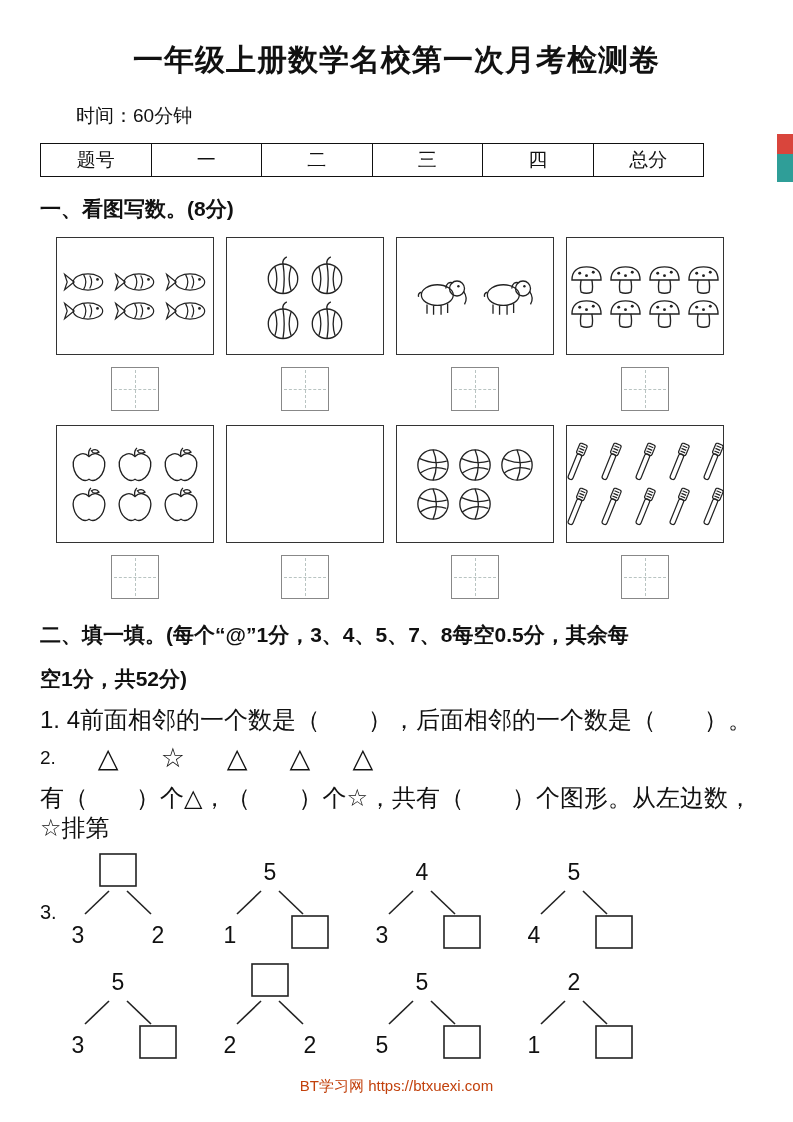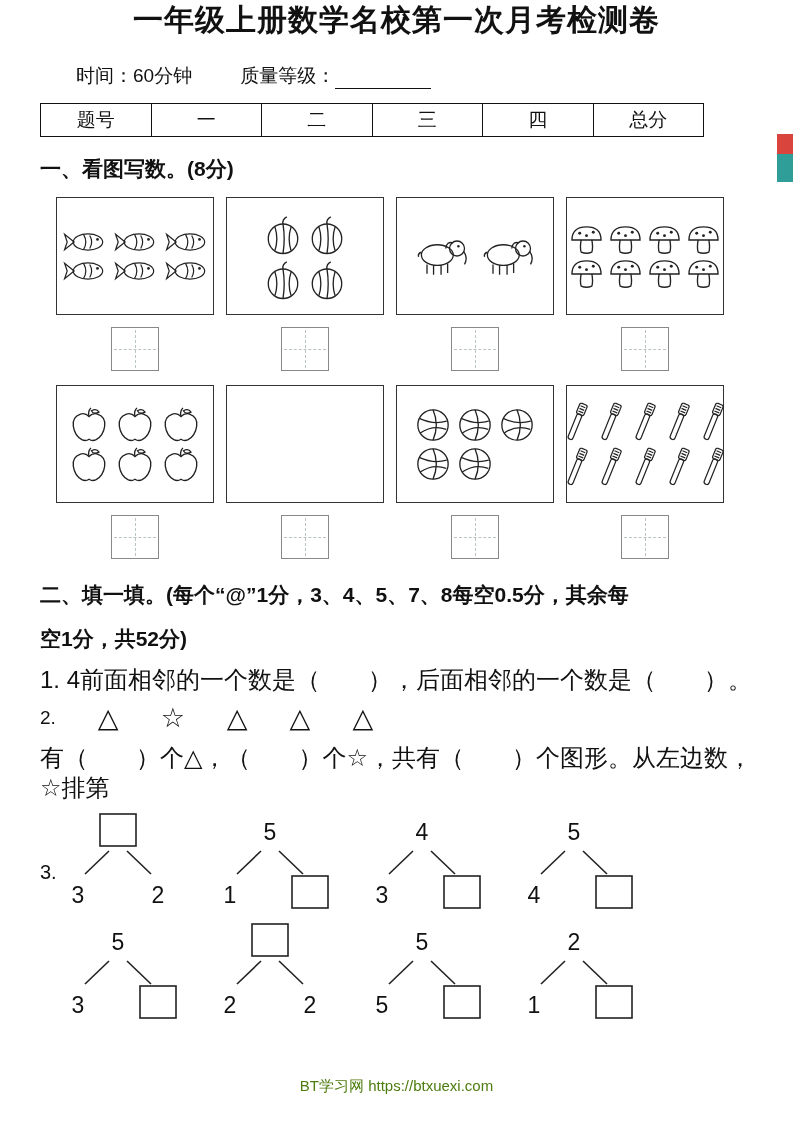--- a/index.html
+++ b/index.html
@@ -3,21 +3,21 @@
 <meta charset="utf-8">
 <style>
   html,body{margin:0;padding:0;background:#e8e8e8;}
   body{font-family:"Liberation Sans","DejaVu Sans",sans-serif;color:#111;}
   .page{position:relative;width:793px;height:1122px;background:#fff;margin:0 auto;overflow:hidden;}
 
   .edge-tab{position:absolute;right:0;width:16px;}
   .tab-red{top:134px;height:20px;}
   .tab-teal{top:154px;height:28px;}
 
-  .title{text-align:center;font-size:30px;font-weight:700;margin:0;letter-spacing:1px;}
+  .title{text-align:center;font-size:30px;font-weight:700;padding-top:40px;margin:0;letter-spacing:1px;}
 
   .info-line{display:flex;gap:48px;margin:22px 50px 0 76px;font-size:19px;align-items:center;}
   .info-item{display:inline-flex;align-items:flex-end;}
   .blank-line{display:inline-block;width:96px;height:22px;border-bottom:1.5px solid #111;}
 
   .score-table{margin:14px 0 0 40px;border-collapse:collapse;width:664px;table-layout:fixed;}
   .score-table td{border:1.5px solid #111;height:32px;text-align:center;font-size:19px;padding:0;}
 
   .sec-heading{margin:18px 0 0 40px;font-size:21px;font-weight:700;}
   .sec-heading.s2{margin-top:20px;line-height:32px;}
@@ -38,37 +38,33 @@
   .q-text{margin:10px 40px 0 40px;font-size:24px;line-height:30px;}
   .shapes-line{display:flex;align-items:center;gap:42px;margin:8px 40px 0 40px;font-size:19px;}
   .shapes-line .shape{font-size:27px;line-height:30px;}
 
   .q3-block{position:relative;margin-top:8px;}
   .q3-label{position:absolute;left:40px;top:50px;font-size:20px;}
   .bond-row{display:flex;gap:12px;margin-left:48px;}
   .bond-row + .bond-row{margin-top:6px;}
   .bond svg text{font-family:"Liberation Sans","DejaVu Sans",sans-serif;}
 
-  .footer{position:absolute;left:0;right:0;bottom:26px;text-align:center;color:#4d7c0f;font-size:15px;}
+  .footer{position:absolute;left:0;right:0;bottom:26px;text-align:center;color:#c2410c;font-size:15px;}
 </style>
 </head>
 <body>
 
 <div class="page">
   <div class="edge-tab tab-red" style="background: rgb(217, 69, 60);"></div>
   <div class="edge-tab tab-teal" style="background: rgb(47, 158, 152);"></div>
 
   <h1 class="title">一年级上册数学名校第一次月考检测卷</h1>
 
   <div class="info-line">
     <span>时间：60分钟</span>
-    <span class="info-item">
-      <span>质量等级：</span>
-      <span class="blank-line"></span>
-    </span>
   </div>
 
   <table class="score-table">
     <tbody>
         <tr>
       <td>题号</td>
     <td>一</td>
           <td>二</td>
           <td>三</td>
           <td>四</td>

